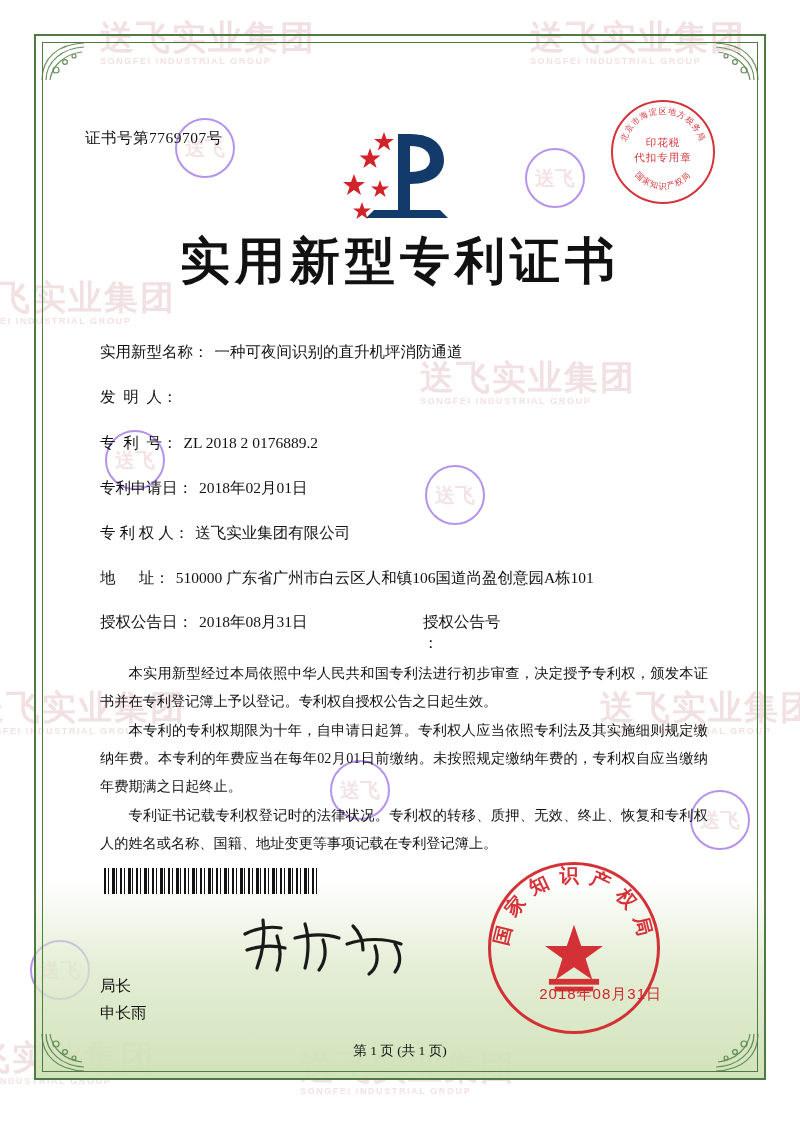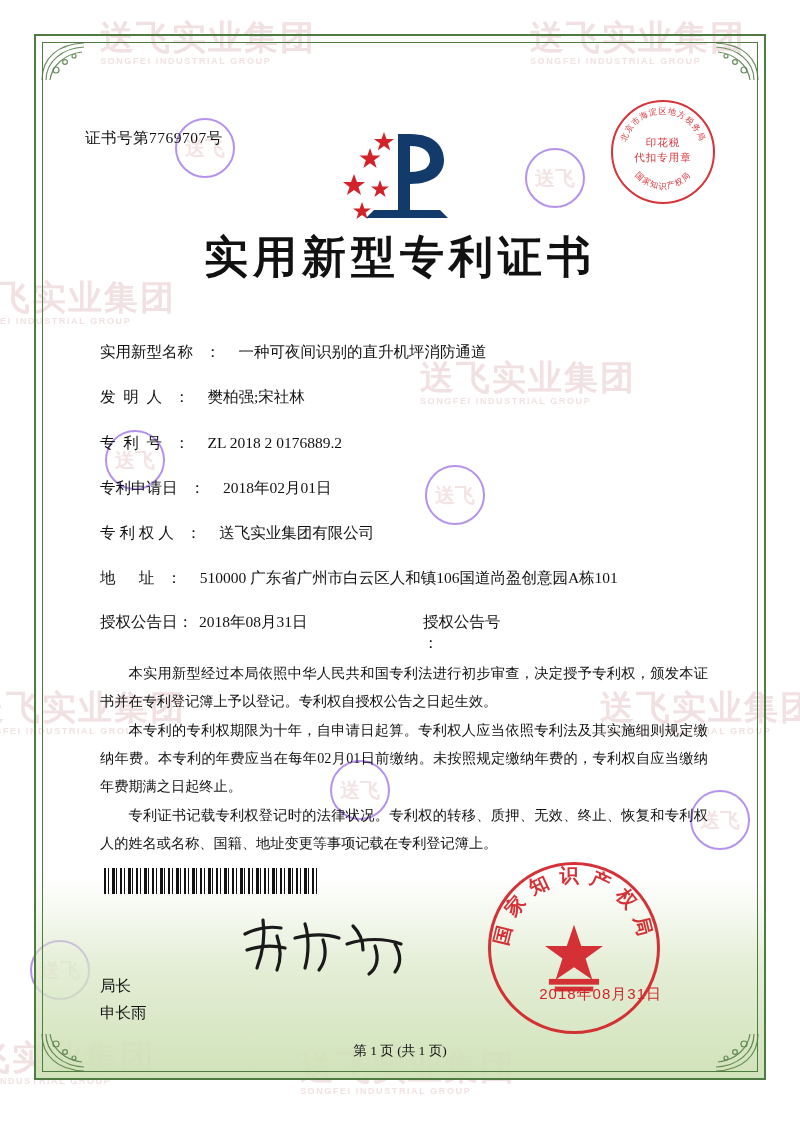--- a/index.html
+++ b/index.html
@@ -118,39 +118,38 @@
     font-size: 10.5px;
     line-height: 1.45;
     font-family: "Liberation Sans", sans-serif;
     letter-spacing: 1px;
   }
 
   .title {
     position: absolute;
     left: 0; right: 0; top: 228px;
     text-align: center;
-    font-size: 44px;
+    font-size: 50px;
     font-weight: bold;
     letter-spacing: 5px;
     color: #111;
     font-family: "Liberation Serif", serif;
   }
 
   .fields {
     position: absolute;
     left: 100px; right: 90px; top: 340px;
     font-size: 15.5px;
     color: #111;
   }
   .field-row {
     display: flex;
     align-items: flex-start;
     margin-bottom: 22px;
     line-height: 1.5;
-    gap: 12px;
   }
   .field-label {
     flex: 0 0 auto;
     white-space: pre;
   }
   .field-sep { flex: 0 0 auto; }
   .field-value {
     flex: 1 1 auto;
     padding-left: 6px;
   }
@@ -389,21 +388,20 @@
 
       <div class="field-row">
         <span class="field-label">实用新型名称</span>
         <span class="field-sep">：</span>
         <span class="field-value">一种可夜间识别的直升机坪消防通道</span>
       </div>
 
       <div class="field-row">
         <span class="field-label">发  明  人</span>
         <span class="field-sep">：</span>
-        <span class="field-value">樊柏强;宋社林</span>
       </div>
 
       <div class="field-row">
         <span class="field-label">专  利  号</span>
         <span class="field-sep">：</span>
         <span class="field-value">ZL 2018 2 0176889.2</span>
       </div>
 
       <div class="field-row">
         <span class="field-label">专利申请日</span>

